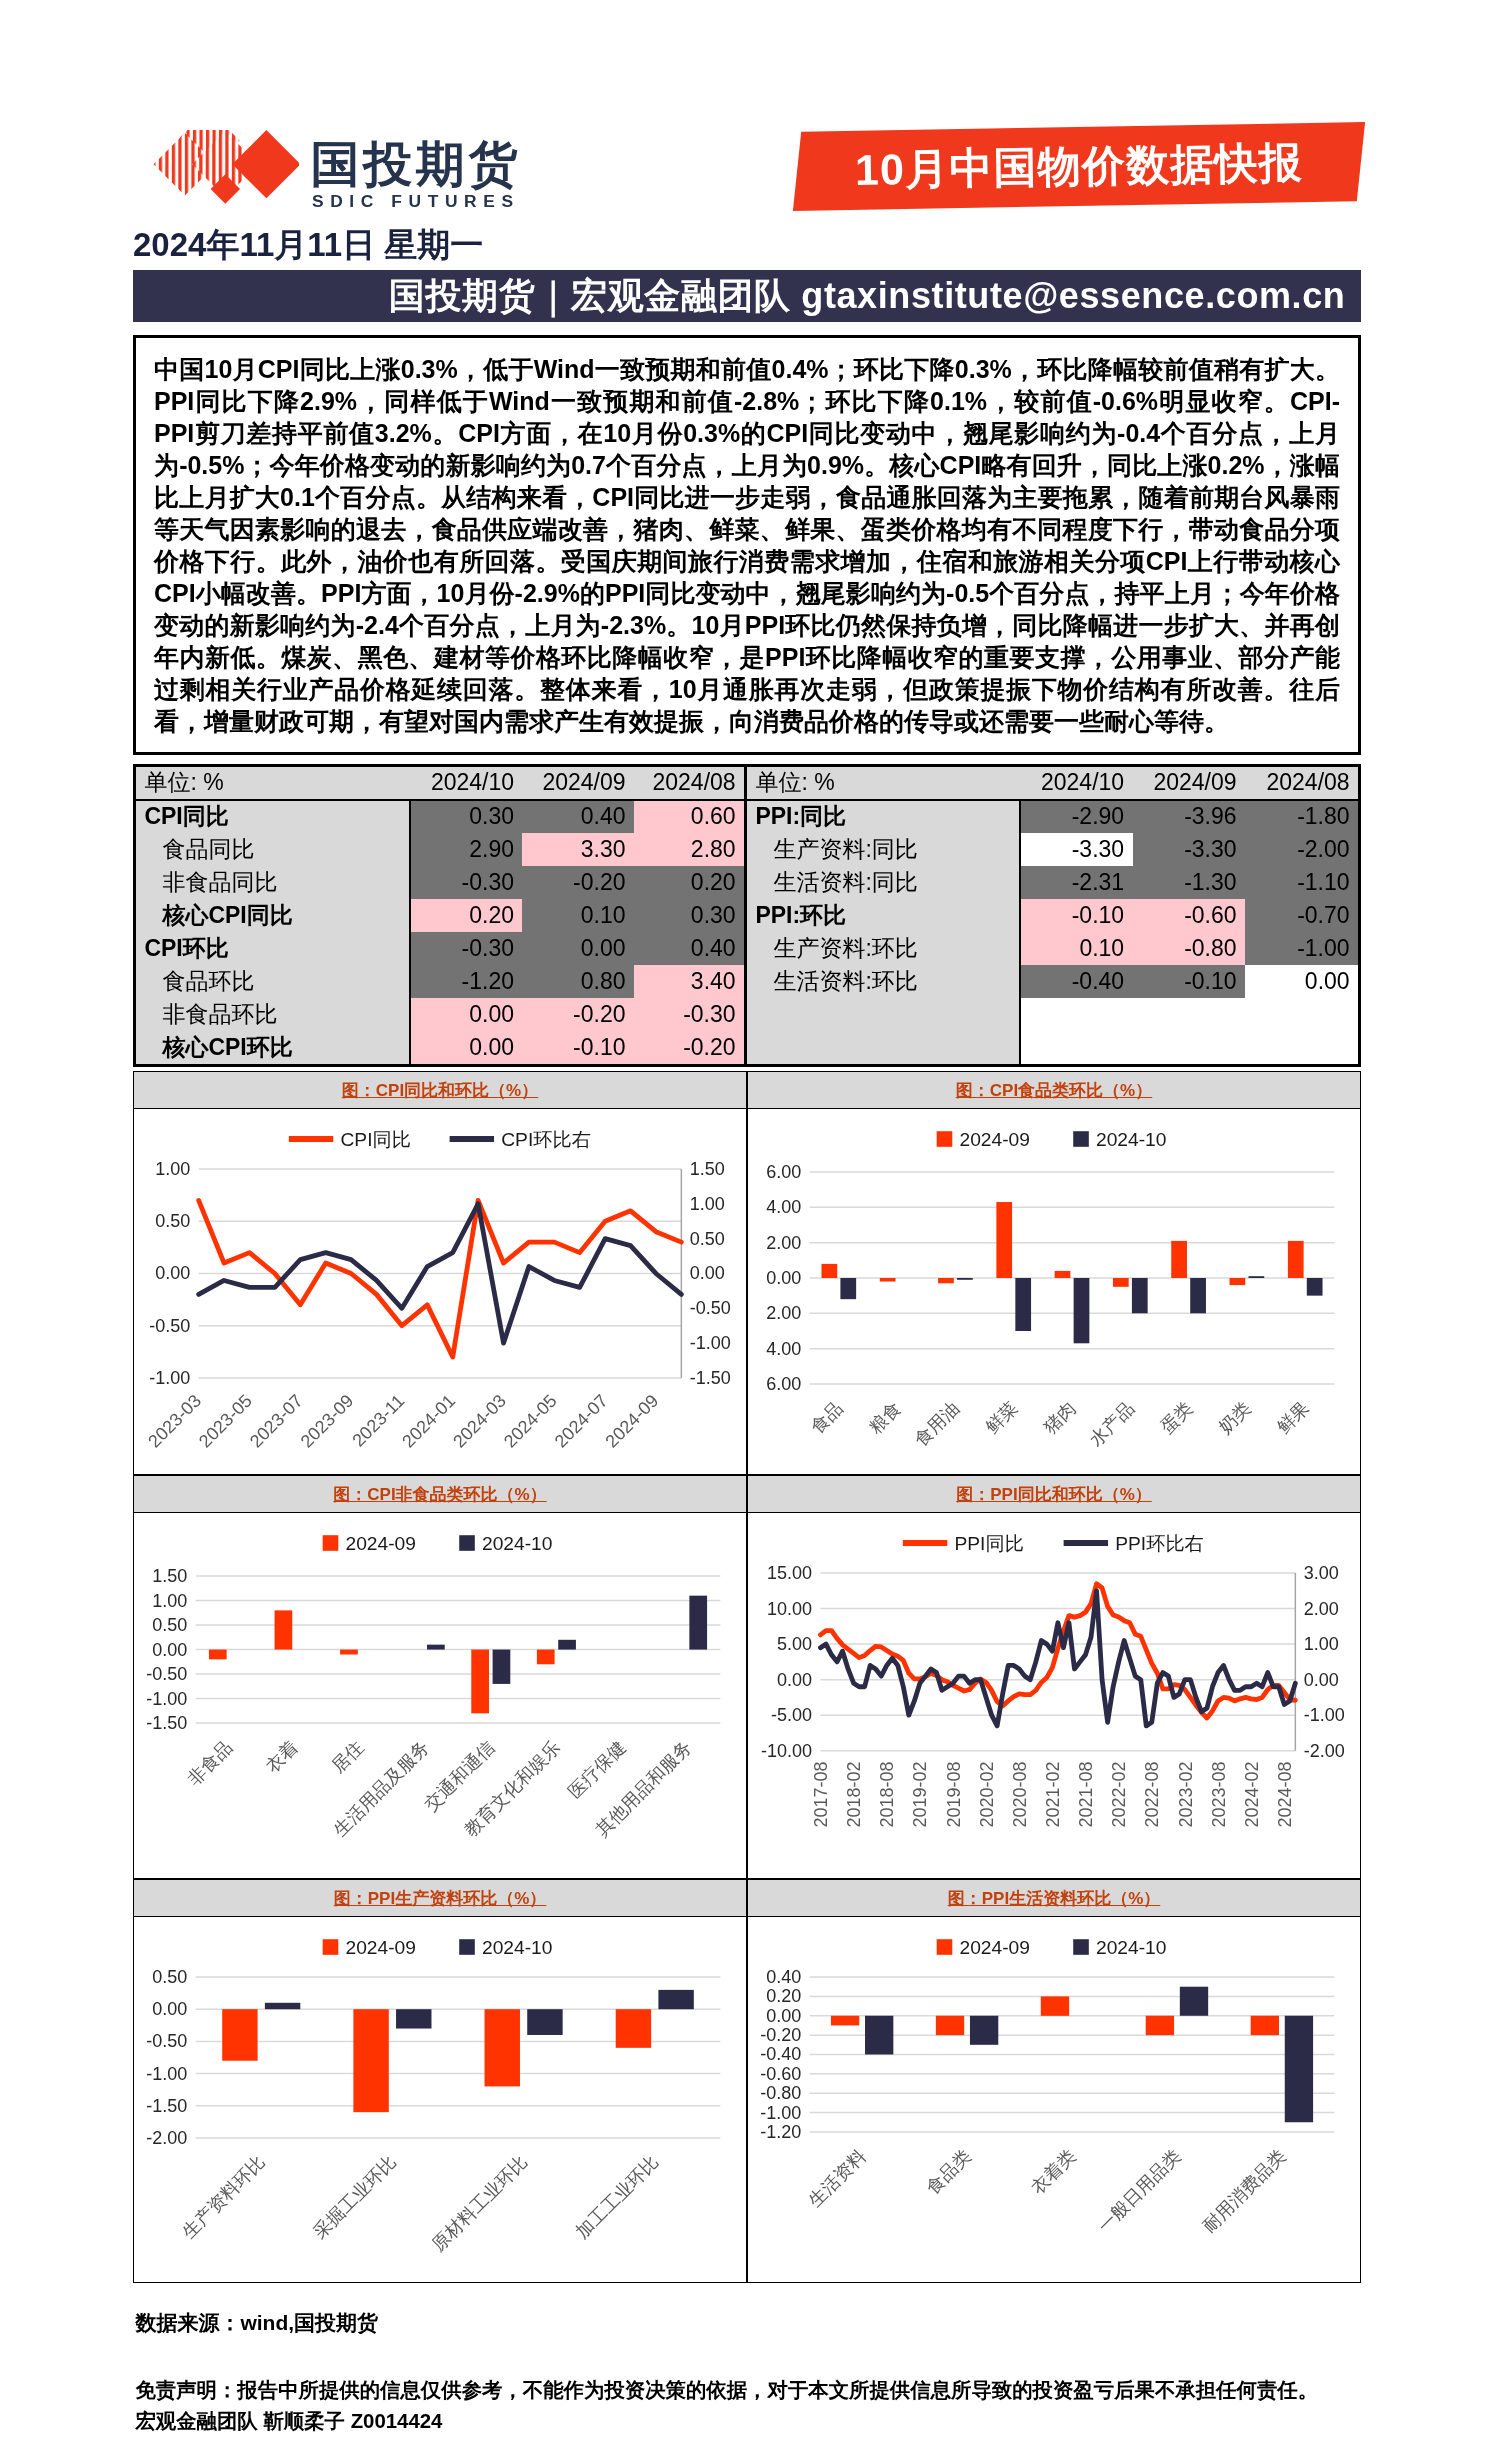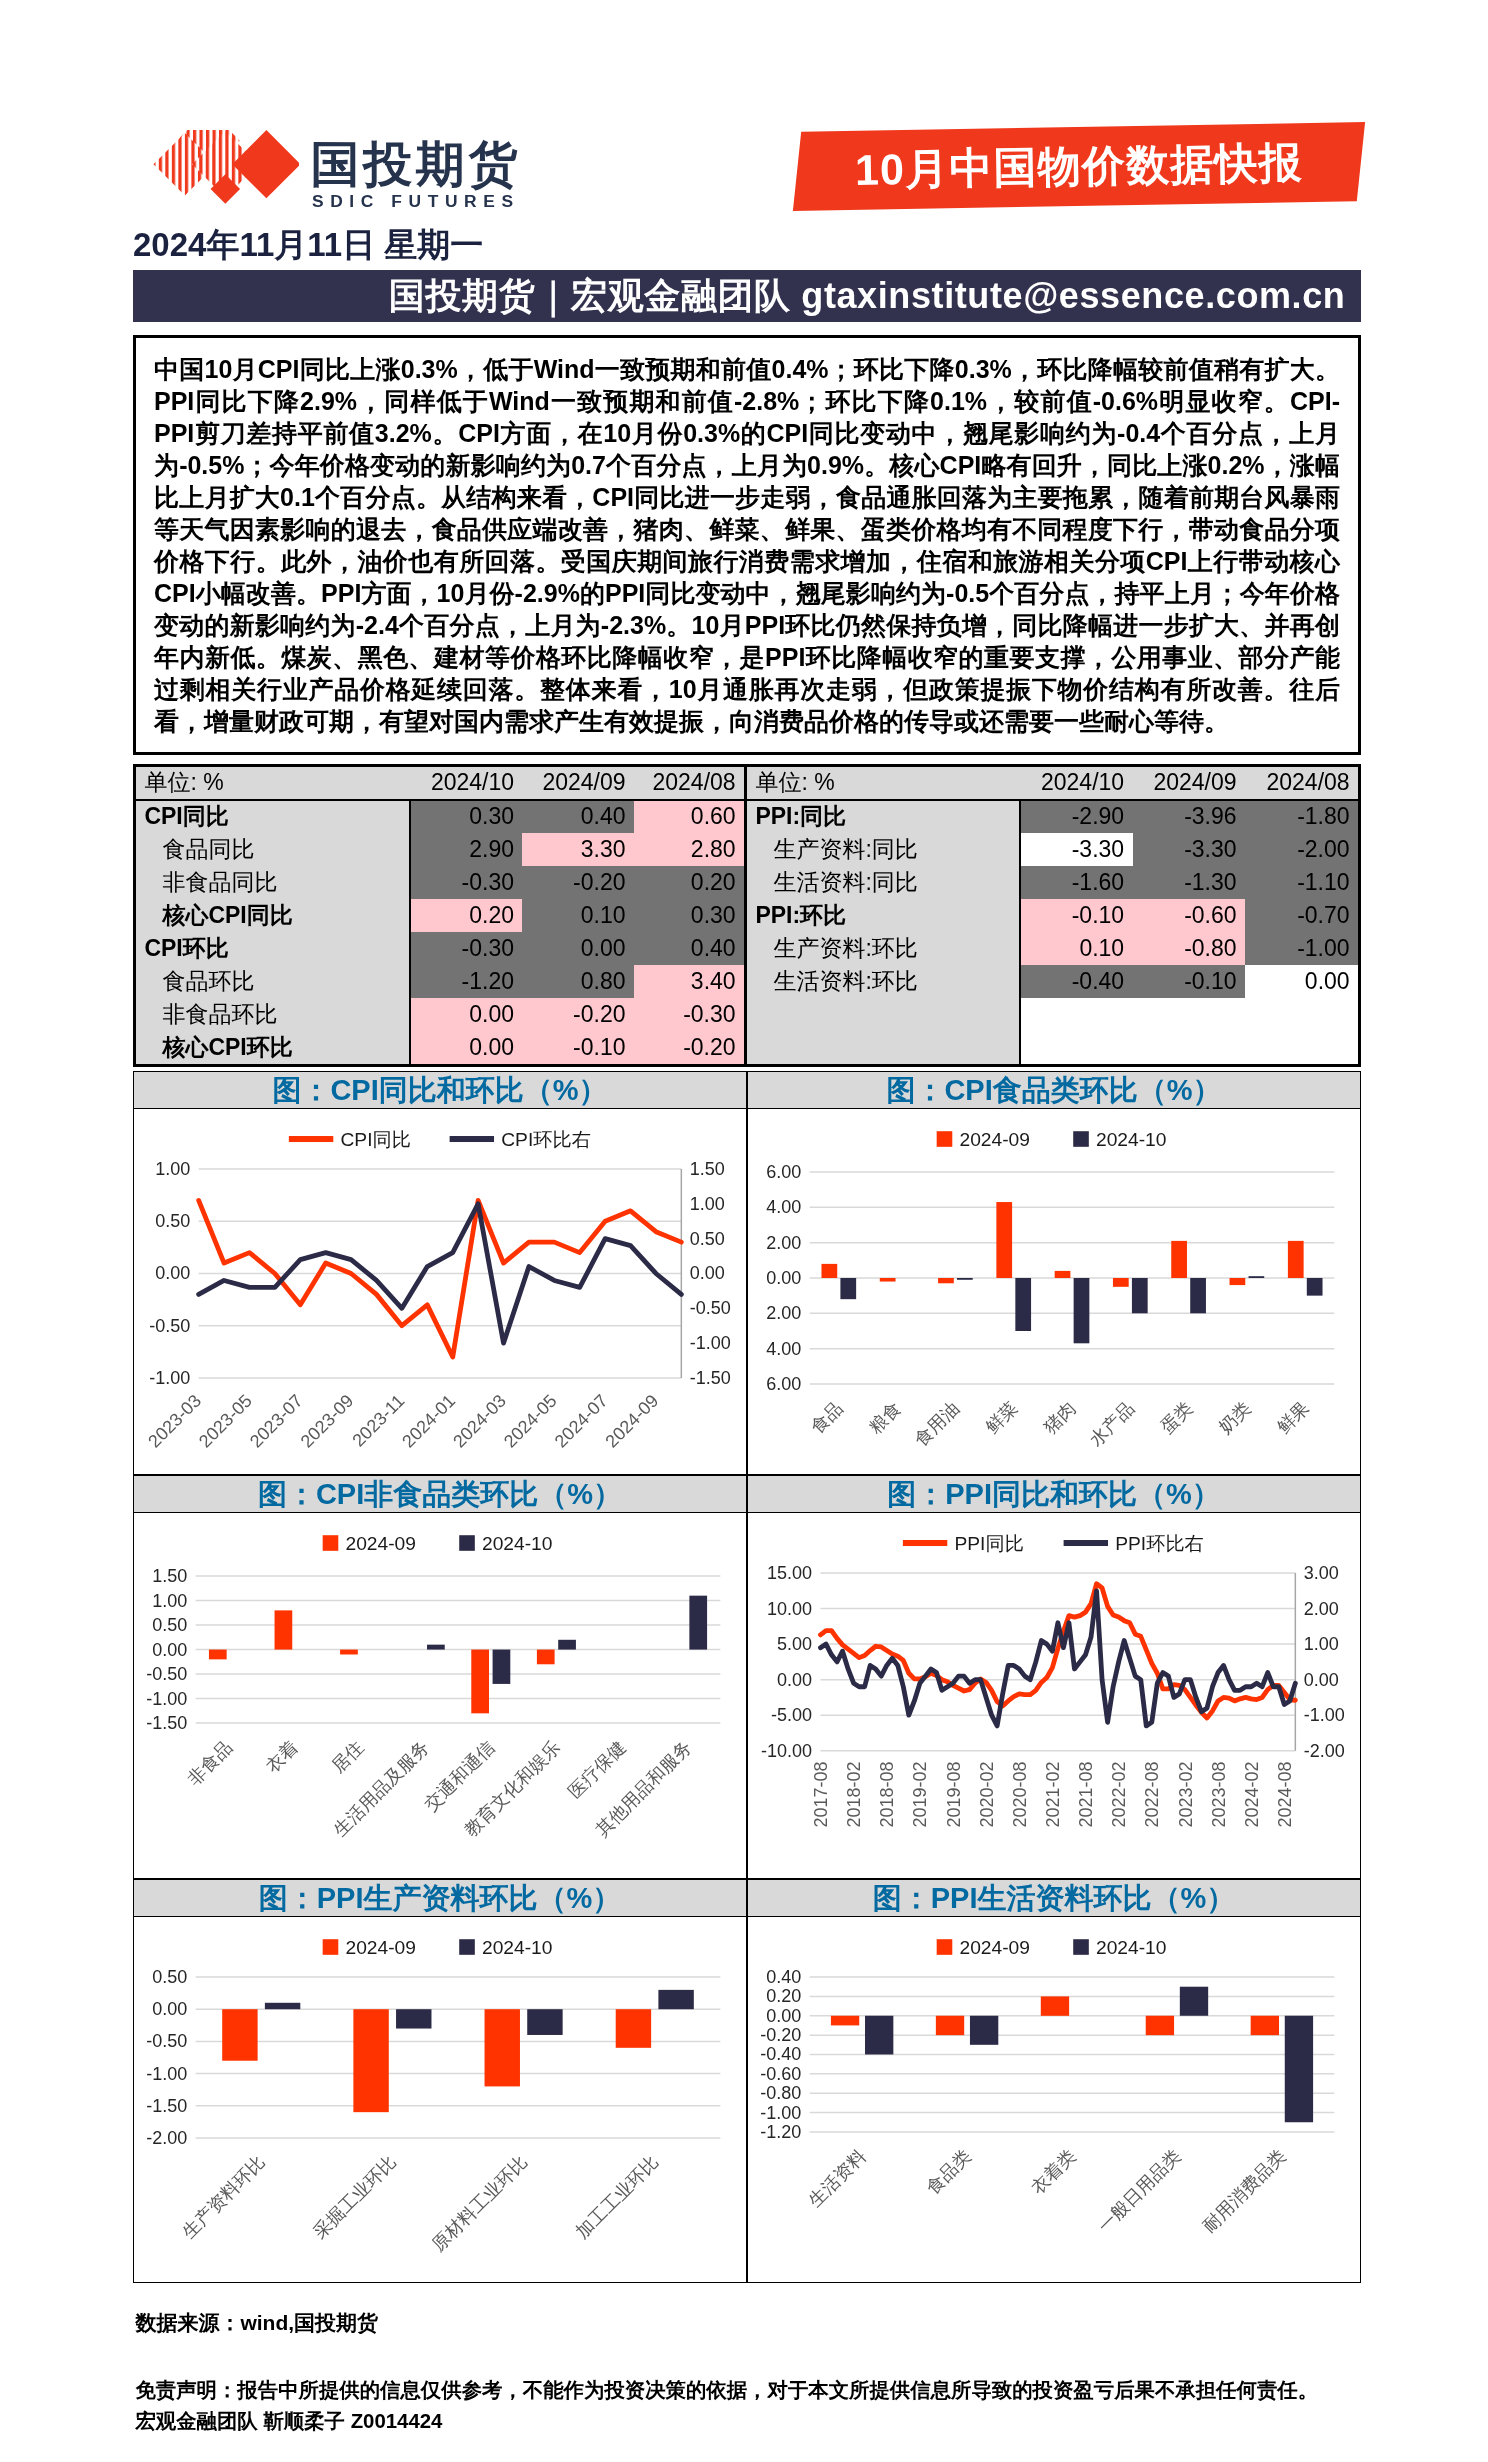--- a/index.html
+++ b/index.html
@@ -31,21 +31,21 @@
   .hd-unit{text-align:left;}
   td.lbl{background:#D9D9D9;border-right:2.4px solid #000;text-align:left;font-weight:normal;}
   td.lbl.b{font-weight:bold;}
   td.lbl.ind{padding-left:26.4px;}
   td.val{text-align:right;}
   td.green{background:#737373;} td.pink{background:#FFC7CE;} td.white{background:#fff;} td.none{background:#fff;}
   
   .charts-grid{margin-top:4.8px;display:grid;grid-template-columns:1fr 1fr;}
   .chart-cell{border:1.8px solid #000;background:#fff;}
   .cell-title{height:37px;background:#D9D9D9;border-bottom:1.8px solid #000;text-align:center;
-              font-size:29px;font-weight:bold;line-height:37px;color:#0369a1;}
+              font-size:17px;font-weight:bold;line-height:37px;color:#c2410c;text-decoration:underline;}
   .cell-body{height:365px;}
   .cell-body svg{display:block;}
   svg text{font-family:"Liberation Sans","DejaVu Sans",sans-serif;}
   
   .source-note{margin-top:26px;font-size:21px;font-weight:bold;color:#000;padding-left:2.4px;}
   .disclaimer{margin-top:38px;font-size:20.4px;font-weight:bold;color:#000;padding-left:2.4px;line-height:1.5;}
   .signature{font-size:20.4px;font-weight:bold;color:#000;padding-left:2.4px;line-height:1.5;}
 </style>
 </head>
 <body>
@@ -184,21 +184,21 @@
             <td class="val green">-1.80</td>
           </tr>
           <tr>
             <td class="lbl ind">生产资料:同比</td>
             <td class="val white">-3.30</td>
             <td class="val green">-3.30</td>
             <td class="val green">-2.00</td>
           </tr>
           <tr>
             <td class="lbl ind">生活资料:同比</td>
-            <td class="val green">-1.60</td>
+            <td class="val green">-2.31</td>
             <td class="val green">-1.30</td>
             <td class="val green">-1.10</td>
           </tr>
           <tr>
             <td class="lbl b">PPI:环比</td>
             <td class="val pink">-0.10</td>
             <td class="val pink">-0.60</td>
             <td class="val green">-0.70</td>
           </tr>
           <tr>

